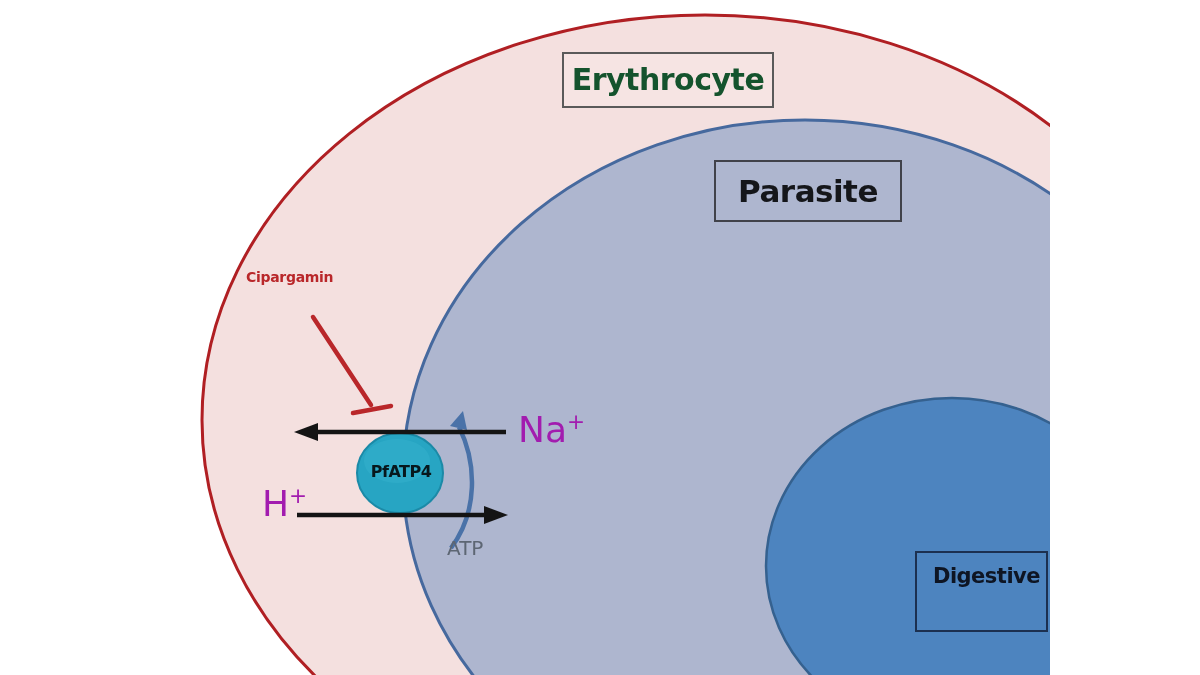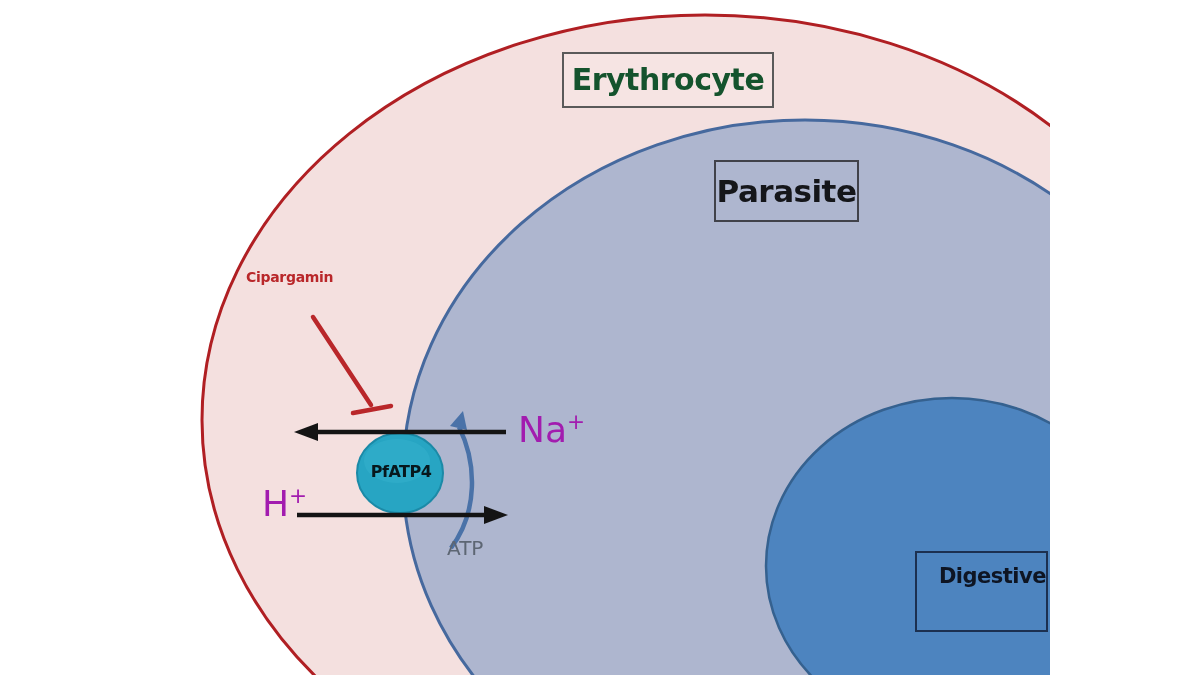--- a/index.html
+++ b/index.html
@@ -21,33 +21,33 @@
     font-weight:bold;
   }
   .erythro-box {
     left:562px; top:45px; width:212px; height:56px;
     border:2px solid #5a5a5a;
     background:#f6e4e3;
     color:#14532d;
     font-size:30px; line-height:52px; letter-spacing:-0.5px;margin-top:7px;
   }
   .parasite-box {
-    left:714px; top:160px; width:145px; height:62px;
+    left:714px; top:160px; width:188px; height:62px;
     border:2px solid #41424a;
     background:#aeb6cf;
     color:#15161a;
     font-size:31px; line-height:58px; letter-spacing:-0.5px;
   }
   .vacuole-box {
     left:915px; top:551px; width:133px; height:81px;
     border:2px solid #1c3050;
     background:#4d84bf;
     color:#0e1523;
     font-size:21px; line-height:31px; letter-spacing:-0.5px;
-    text-align:right; padding:8px 0 0 10px;
+    text-align:center; padding:8px 0 0 10px;
   }
   .cipargamin {
     left:246px; top:269px;
     color:#b9272a; font-weight:bold; font-size:14px; letter-spacing:-0.3px;
   }
   .ion {
     color:#a21caf; font-size:36px; font-weight:normal;
   }
   .ion sup { font-size:60%; }
   .na { left:518px; top:409px; }

